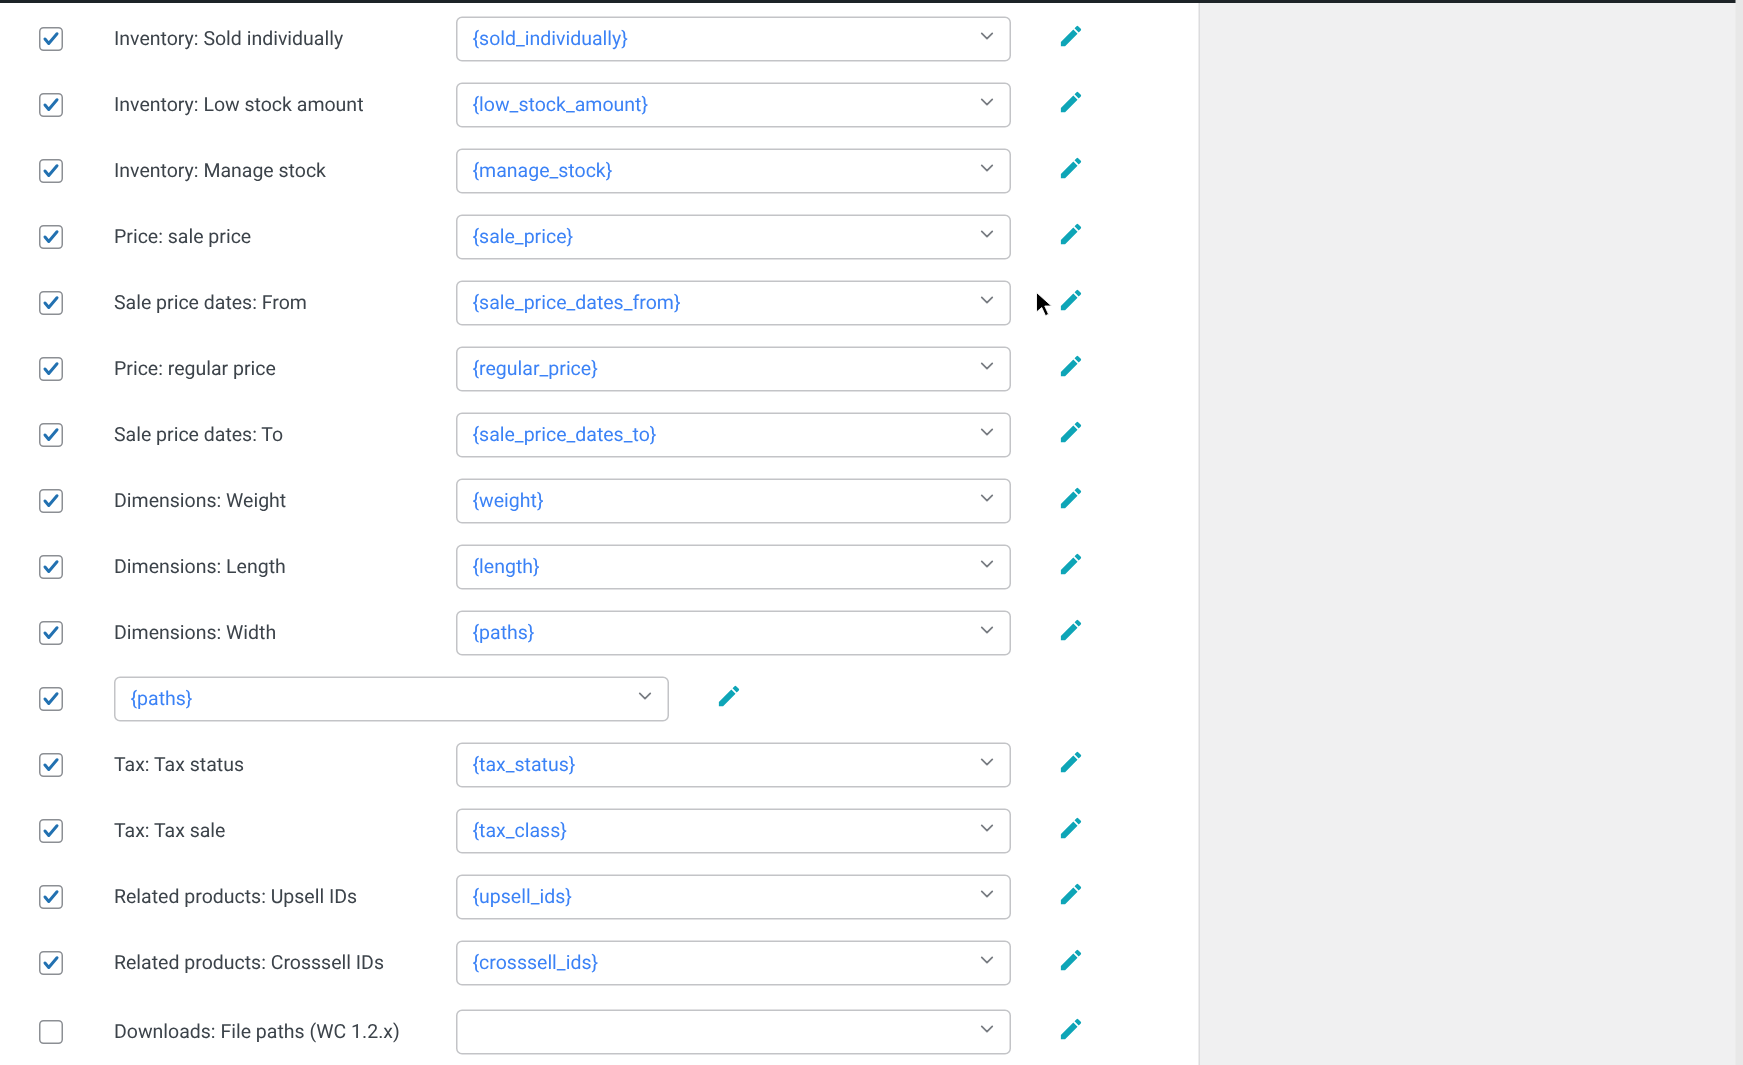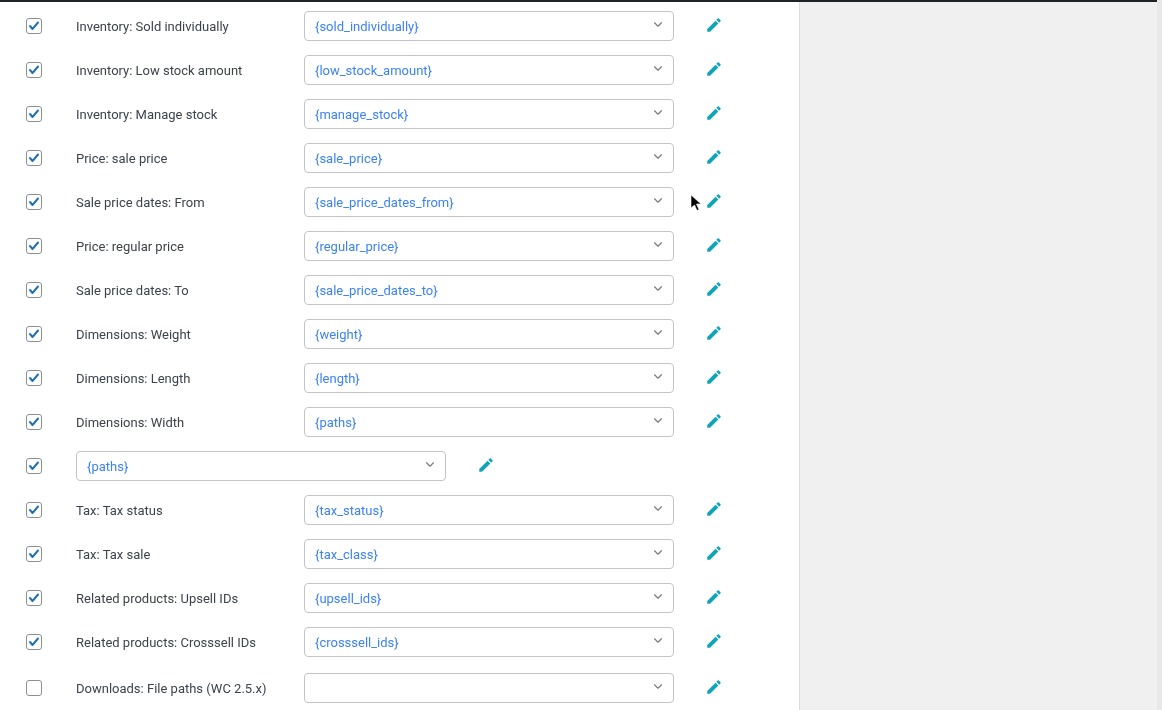--- a/index.html
+++ b/index.html
@@ -503,21 +503,21 @@
               <span><svg width="18" height="18" viewBox="0 0 24 24" fill="#0ea5b7">
                   <path d="M3 17.25V21h3.75l11.06-11.06-3.75-3.75L3 17.25zM20.71 7.04a1 1 0 0 0 0-1.41l-2.34-2.34a1 1 0 0 0-1.41 0l-1.83 1.83 3.75 3.75 1.83-1.83z"></path>
                 </svg></span>
             </div>
           </div>
         </div>
         <div class="row last">
           <div class="cb-cell">
             <div class="checkbox"></div>
           </div>
-          <div class="label-cell">Downloads: File paths (WC 2.5.x)</div>
+          <div class="label-cell">Downloads: File paths (WC 1.2.x)</div>
           <div class="select-cell">
             <div class="select">
               <span></span>
               <span class="select-chevron"><svg width="14" height="14" viewBox="0 0 24 24" fill="none" stroke="#787c82" stroke-width="2" stroke-linecap="round" stroke-linejoin="round">
                   <polyline points="6 9 12 15 18 9"></polyline>
                 </svg></span>
             </div>
           </div>
           <div class="edit-cell">
             <div class="edit-btn">

